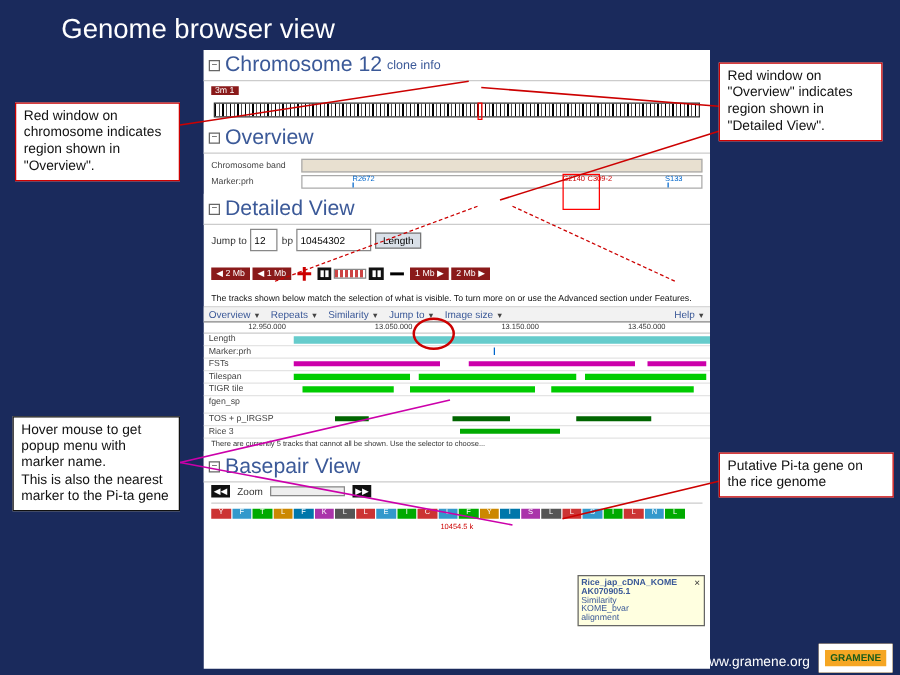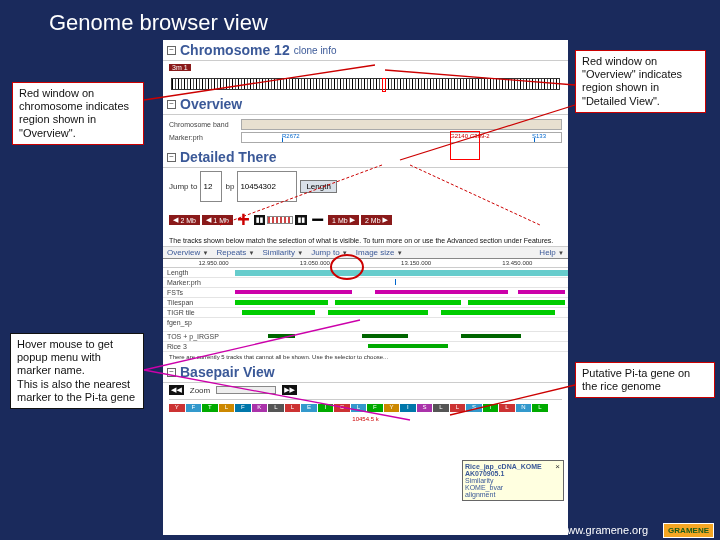--- a/index.html
+++ b/index.html
@@ -1,33 +1,33 @@
 <!DOCTYPE html>
 <html><head>
 <meta charset="utf-8">
 <style>
   * { box-sizing: border-box; margin: 0; padding: 0; }
   body { width: 720px; height: 540px; background: #1a2a5c; font-family: Arial, sans-serif; position: relative; overflow: hidden; }
   .slide-title { position: absolute; top: 10px; left: 38px; color: white; font-size: 22px; margin-left: 11px; }
   .browser { position: absolute; top: 40px; left: 163px; width: 405px; height: 495px; background: #fff; font-size: 8px; color: #333; }
   .section-head { display: flex; align-items: center; gap: 4px; background: #fff; padding: 2px 4px; border-bottom: 1px solid #ccc; }
   .toggle-box { width: 9px; height: 9px; border: 1px solid #666; display: inline-flex; align-items: center; justify-content: center; font-size: 8px; line-height: 1; color: #444; }
-  .sh-title { color: #3b5998; font-weight: bold; font-size: 14px; }
+  .sh-title { color: #3b5998; font-weight: normal; font-size: 17px; }
   .sh-link { color: #3b5998; font-size: 10px; }
   .chrom-band { height: 12px; margin: 4px 8px; background: repeating-linear-gradient(90deg,#000 0 1px,#fff 1px 3px,#555 3px 4px,#fff 4px 6px); border: 1px solid #333; position: relative; }
   .red-win-1 { position: absolute; top: -1px; left: 210px; width: 4px; height: 14px; border: 1px solid red; }
   .scale-chip { display: inline-block; background: #8a1a1a; color: #fff; font-size: 7px; padding: 0 3px; }
   .ov-body { padding: 2px 6px; }
   .ov-row { display: flex; align-items: center; margin: 2px 0; }
   .ov-label { width: 72px; font-size: 7px; color: #444; }
   .ov-track { flex: 1; height: 11px; border: 1px solid #aaa; position: relative; background: #fff; }
   .marker-lbl { position: absolute; top: 0; font-size: 6px; color: #0066cc; }
   .red-win-2 { position: absolute; top: -2px; left: 208px; width: 30px; height: 29px; border: 1px solid red; }
   .dv-tools { padding: 3px 6px; display: flex; flex-wrap: wrap; gap: 3px; align-items: center; font-size: 8px; }
-  .input-sm { border: 1px solid #888; height: 31px; background: #fff; font-size: 8px; padding: 0 2px; }
+  .input-sm { border: 1px solid #888; height: 18px; background: #fff; font-size: 8px; padding: 0 2px; }
   .refresh-btn { background: #d9e0e8; border: 1px solid #777; padding: 1px 5px; font-size: 8px; }
   .nav-row { padding: 2px 6px; display: flex; align-items: center; gap: 2px; }
   .chip { background: #8a1a1a; color: #fff; font-size: 7px; padding: 1px 4px; display: flex; align-items: center; gap: 2px; }
   .chip.blk { background: #111; padding: 1px 2px; }
   .plus { color: #c00; font-size: 22px; font-weight: bold; padding: 0 2px; }
   .minus { color: #000; font-size: 22px; font-weight: bold; padding: 0 2px; }
   .dv-desc { padding: 2px 6px; font-size: 7px; color: #111; border-bottom: 1px solid #ccc; }
   .menubar { background: #f2f2f2; padding: 1px 4px; display: flex; gap: 8px; align-items: center; border-bottom: 1px solid #888; }
   .menu-item { color: #3b5998; font-size: 8px; }
   .tri { font-size: 6px; color: #444; }
@@ -41,21 +41,21 @@
   .bar-drk { position: absolute; height: 4px; background: #060; top: 1px; }
   .tooltip { position: absolute; right: 4px; top: 420px; width: 102px; background: #ffffe0; border: 1px solid #666; font-size: 7px; padding: 2px; z-index: 5; }
   .tooltip .t-head { color: #3b5998; font-weight: bold; }
   .tooltip .t-link { color: #3b5998; }
   .bp-zoom { padding: 2px 6px; display: flex; align-items: center; gap: 6px; font-size: 8px; }
   .bp-track { height: 40px; margin: 2px 6px; position: relative; border-top: 1px solid #ccc; }
   .bp-seg { position: absolute; height: 8px; top: 4px; font-size: 6px; color: #fff; text-align: center; }
   .ann { position: absolute; background: #fff; border: 1px solid #c00; padding: 4px 6px; font-size: 11px; color: #111; line-height: 1.2; z-index: 10; }
   .ann.hover { border-color: #111; }
   .footer-url { position: absolute; right: 72px; bottom: 4px; color: #fff; font-size: 11px; }
-  .footer-logo { position: absolute; right: 6px; bottom: 2px; background: #f5a623; color: #1a5c1a; font-size: 8px; font-weight: bold; padding: 2px 4px; border: 1px solid #ffffff; }
+  .footer-logo { position: absolute; right: 6px; bottom: 2px; background: #f5a623; color: #1a5c1a; font-size: 8px; font-weight: bold; padding: 2px 4px; border: 5px solid #ffffff; }
   svg.lines { position: absolute; top: 0; left: 0; width: 720px; height: 540px; pointer-events: none; z-index: 8; }
   .red-circ { position: absolute; border: 2px solid #c00; border-radius: 50%; width: 34px; height: 26px; top: 254px; left: 330px; z-index: 7; }
 </style>
 </head>
 <body>
 
 <div class="slide-title">Genome browser view</div>
 
 <div class="ann" style="top:82px;left:12px;width:132px">Red window on chromosome indicates region shown in "Overview".</div>
 <div class="ann" style="top:50px;left:575px;width:131px">Red window on "Overview" indicates region shown in "Detailed View".</div>
@@ -95,21 +95,21 @@
         <span class="marker-lbl" style="left:290px">S133</span>
         <div style="position:absolute;left:40px;bottom:0;width:1px;height:4px;background:#06c"></div>
         <div style="position:absolute;left:292px;bottom:0;width:1px;height:4px;background:#06c"></div>
         <div class="red-win-2"></div>
       </div>
     </div>
   </div>
 
   <div class="section-head">
     <span class="toggle-box">−</span>
-    <span class="sh-title">Detailed There</span>
+    <span class="sh-title">Detailed View</span>
   </div>
   <div class="dv-tools">
     <span>Jump to</span>
     <input class="input-sm" style="width: 22px;" value="12">
     <span>bp</span>
     <input class="input-sm" style="width: 60px;" value="10454302">
     <button class="refresh-btn">Length</button>
   </div>
   <div class="nav-row">
     <span class="chip">◀ <span>2 Mb</span></span>

